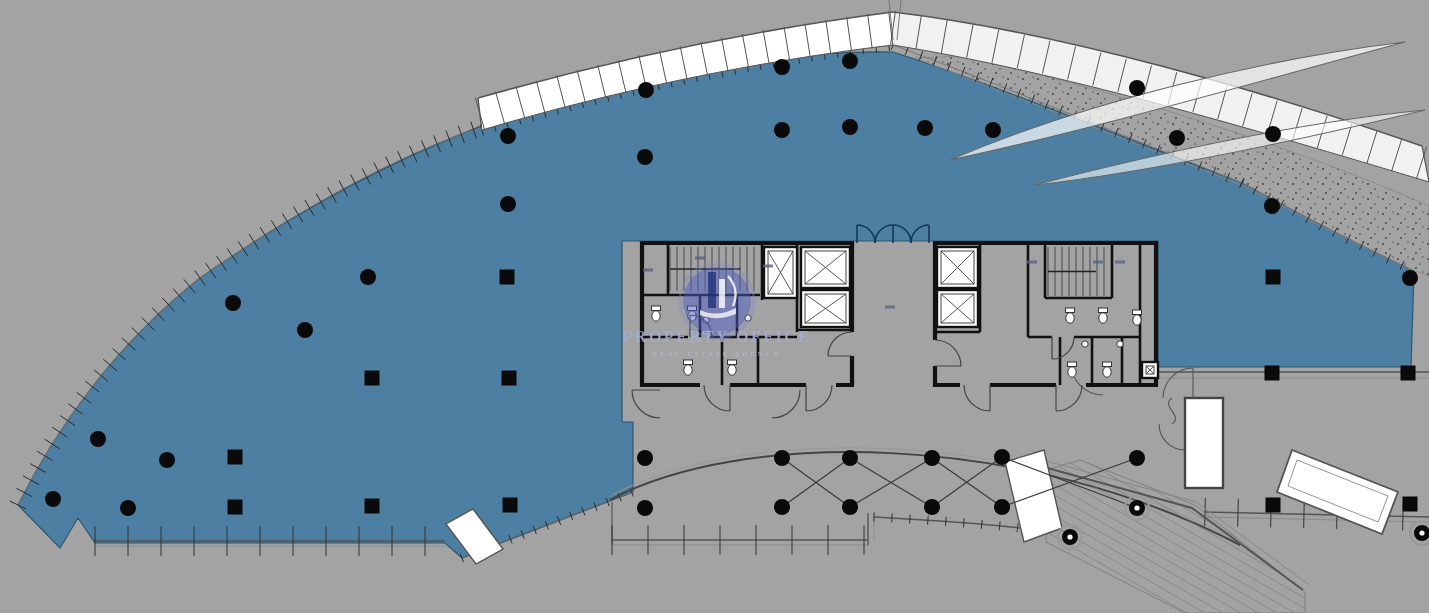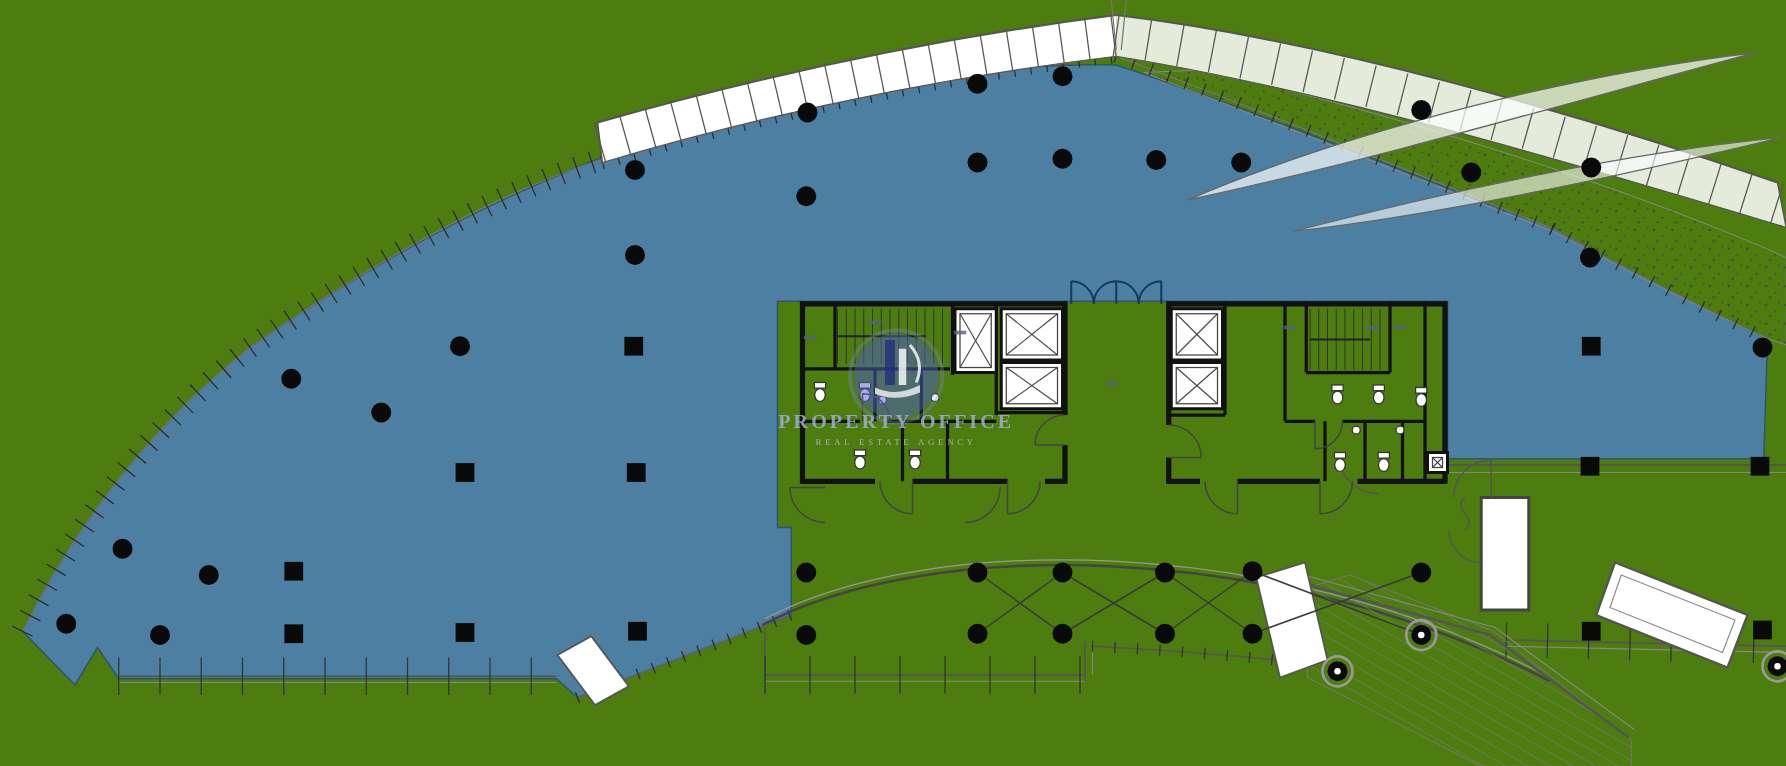--- a/index.html
+++ b/index.html
@@ -1,16 +1,16 @@
 <!DOCTYPE html>
 <html><head>
 <meta charset="utf-8">
 <style>
   html,body{margin:0;padding:0;background:#fff;}
-  .stage{position:relative;width:1429px;height:613px;background:#4d7c0f;overflow:hidden;
+  .stage{position:relative;width:1429px;height:613px;background:#a3a3a3;overflow:hidden;
          font-family:"Liberation Sans",sans-serif;}
   svg{position:absolute;left:0;top:0;}
   .wm-title{font-family:"Liberation Serif",serif;font-weight:bold;font-size:16px;
             letter-spacing:2.5px;opacity:.85;}
   .wm-sub{font-family:"Liberation Serif",serif;font-size:7px;letter-spacing:3px;opacity:.8;}
 </style>
 </head>
 <body>
 
 <div class="stage">

